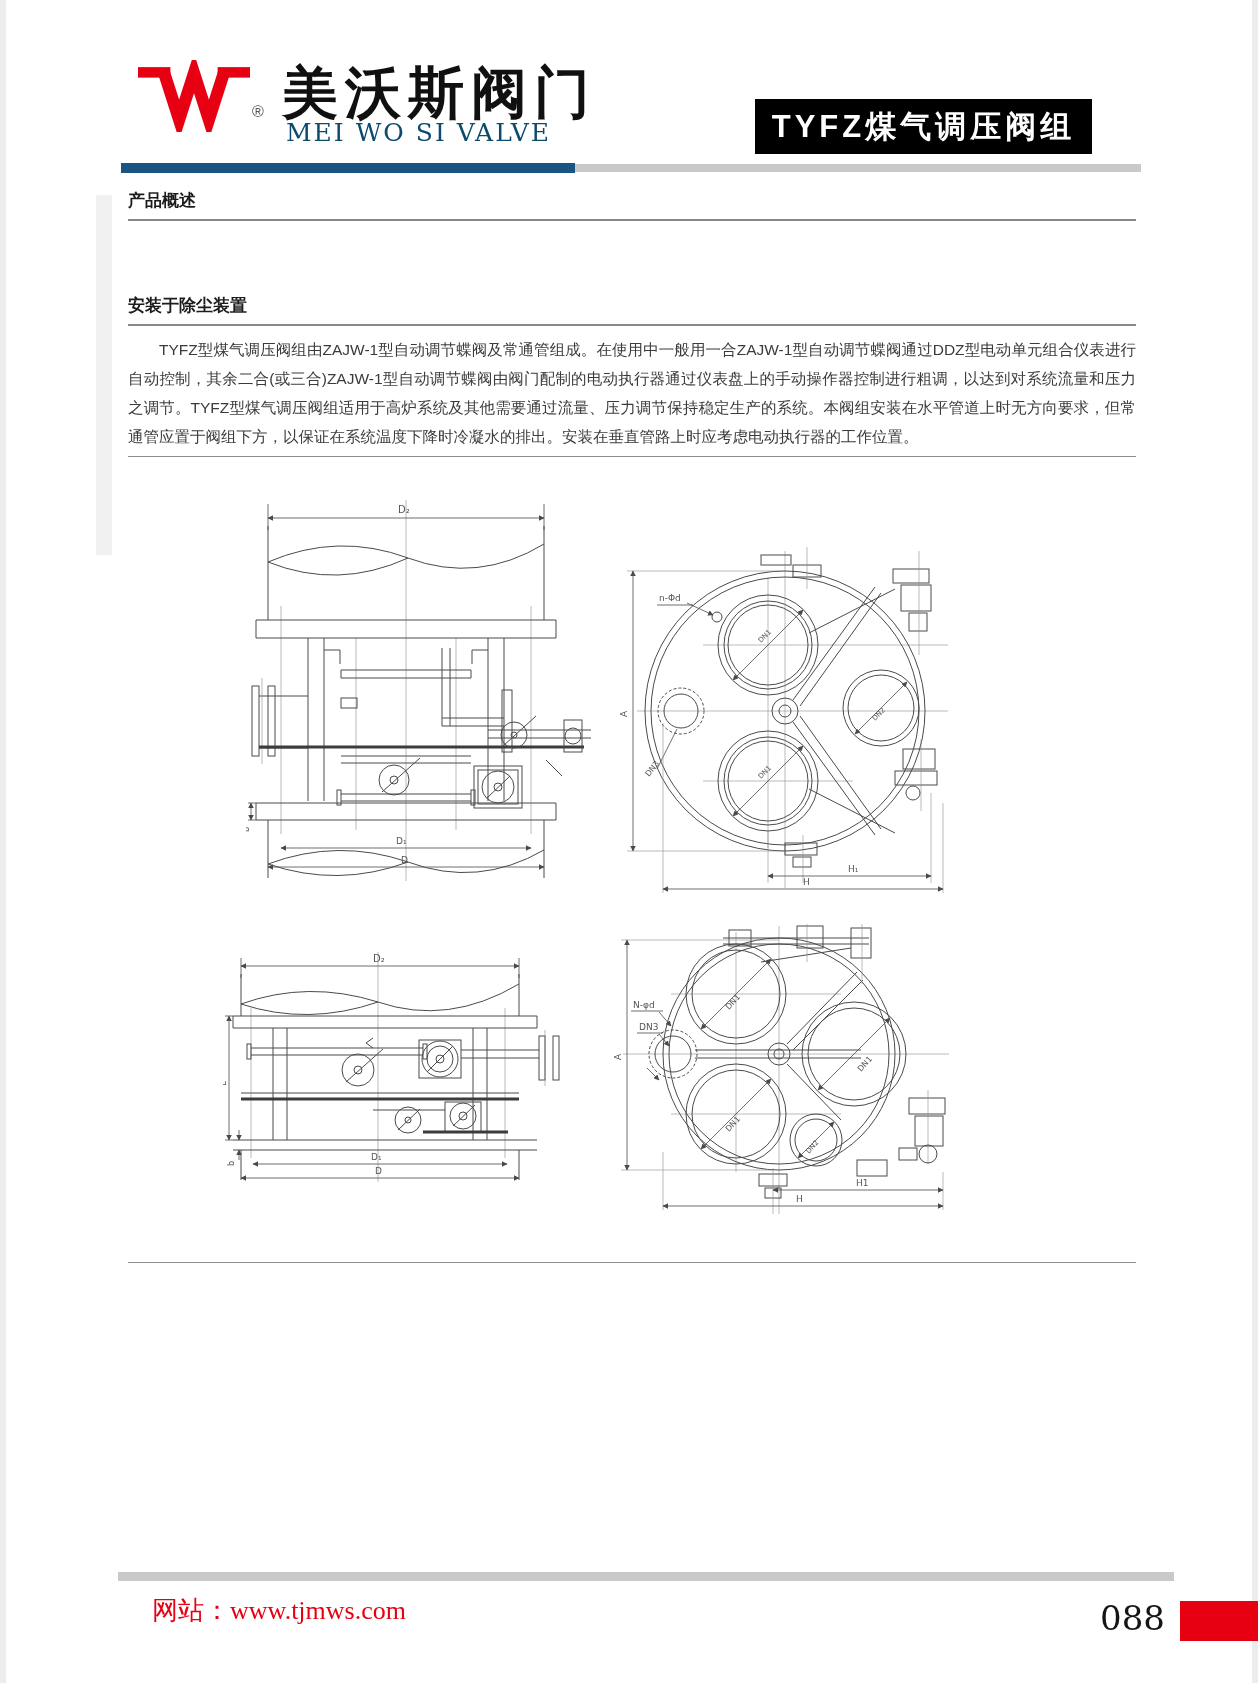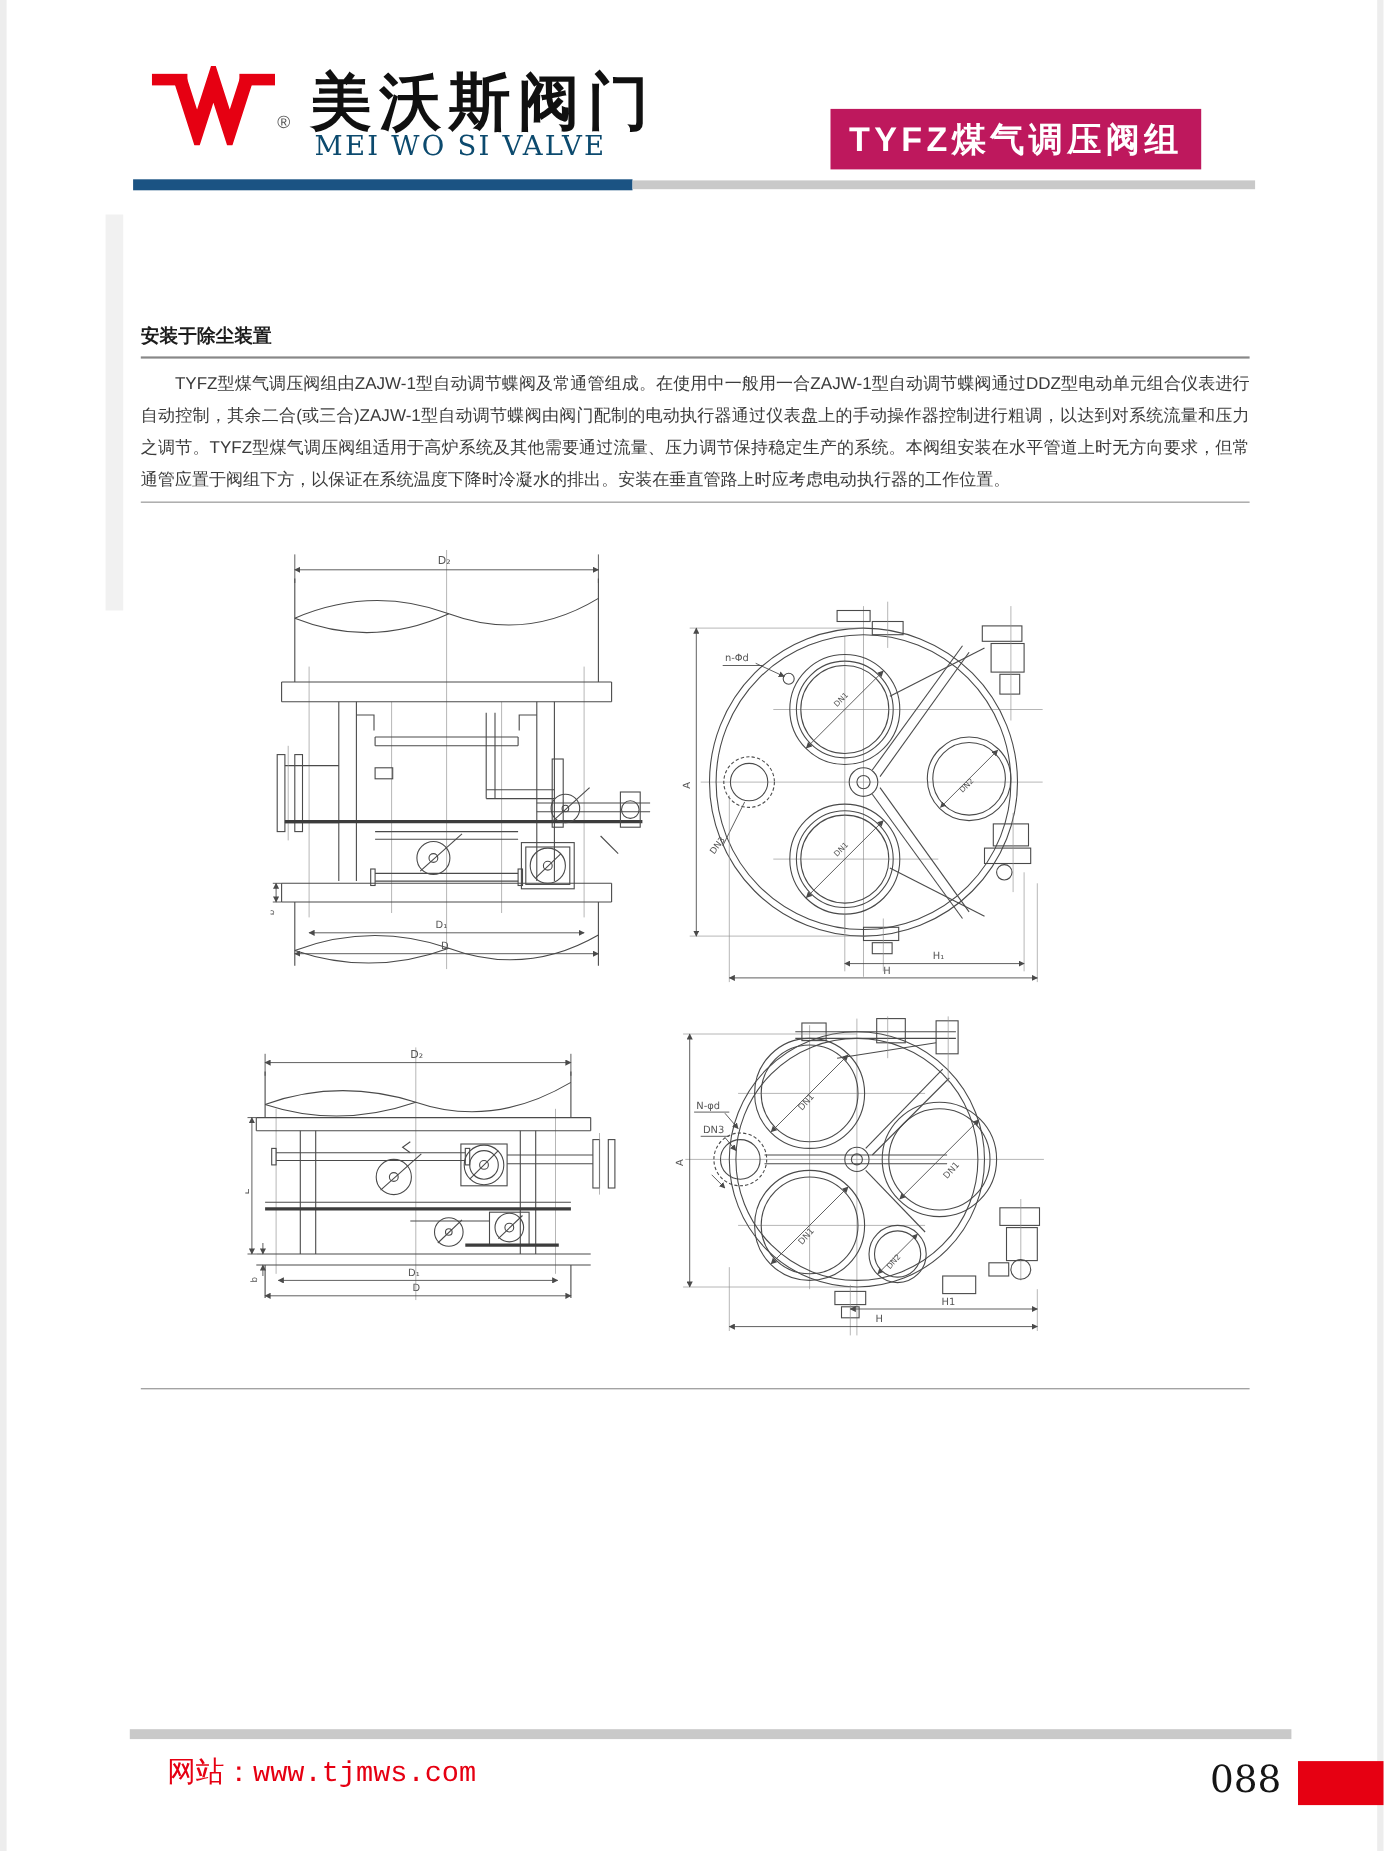--- a/index.html
+++ b/index.html
@@ -10,21 +10,21 @@
   .edge-right{left:1252px;top:0;width:6px;height:1683px;}
   .scan-strip{position:absolute;left:96px;top:195px;width:16px;height:360px;background:#f1f1f1;}
 
   
   .logo-mark{position:absolute;left:138px;top:60px;width:112px;height:72px;}
   .reg{position:absolute;left:252px;top:103px;font-size:16px;color:#555;}
   .brand-cn{position:absolute;left:282px;top:56px;font-family:"DejaVu Serif","Liberation Serif",serif;
             font-weight:bold;font-size:56px;color:#101010;letter-spacing:7px;white-space:nowrap;}
   .brand-en{position:absolute;left:286px;top:118px;font-family:"DejaVu Serif","Liberation Serif",serif;
             font-size:25px;color:#0c4a6e;letter-spacing:2px;white-space:nowrap;}
-  .banner{position:absolute;left:755px;top:99px;width:337px;height:55px;background:#be185d;
+  .banner{position:absolute;left:755px;top:99px;width:337px;height:55px;background:#000000;
           color:#fff;font-size:31px;font-weight:bold;letter-spacing:4px;text-align:center;line-height:56px;}
   .rule-blue{position:absolute;left:121px;top:163px;width:454px;height:10px;background:#1b5383;}
   .rule-gray{position:absolute;left:575px;top:164px;width:566px;height:8px;background:#c9c9c9;}
 
   
   .section{position:absolute;left:128px;width:1008px;}
   .sec1{top:189px;} .sec2{top:294px;}
   .section h2{margin:0;font-size:17px;font-weight:bold;color:#1c1c1c;
               padding-bottom:7px;border-bottom:2px solid #888;}
   .section p{margin:9px 0 0 0;font-size:15.5px;line-height:29px;text-indent:2em;
@@ -40,21 +40,21 @@
   .dwgC{left:223px;top:952px;}
   .dwgD{left:611px;top:922px;}
   svg text{font-family:"DejaVu Sans",sans-serif;fill:#555;}
   .ln{stroke:#4a4a4a;stroke-width:1;fill:none;}
   .thin{stroke:#8f8f8f;stroke-width:0.6;fill:none;}
   .dim{stroke:#4a4a4a;stroke-width:0.8;fill:none;}
   .heavy{stroke:#3c3c3c;stroke-width:3;fill:none;}
 
   
   .footer-bar{position:absolute;left:118px;top:1572px;width:1056px;height:9px;background:#c9c9c9;}
-  .website{position:absolute;left:152px;top:1593px;font-family:Liberation Mono, monospace;
+  .website{position:absolute;left:152px;top:1593px;font-family:Liberation Serif, serif;
            font-size:26px;color:#e60012;white-space:nowrap;}
   .pagenum{position:absolute;left:1100px;top:1598px;font-family:"DejaVu Serif","Liberation Serif",serif;
            font-size:34px;color:#151515;}
   .red-block{position:absolute;left:1180px;top:1601px;width:78px;height:40px;background:#e60012;}
 </style>
 </head>
 <body>
 
 <div class="page">
 
@@ -70,20 +70,21 @@
   <span class="reg">®</span>
   <div class="brand-cn">美沃斯阀门</div>
   <div class="brand-en">MEI WO SI VALVE</div>
   <div class="banner">
     <span>TYFZ煤气调压阀组</span>
   </div>
   <div class="rule-blue"></div>
   <div class="rule-gray"></div>
 
   <div class="section sec1">
+    <h2>产品概述</h2>
   </div>
 
   <div class="section sec2">
     <h2>安装于除尘装置</h2>
     <p>TYFZ型煤气调压阀组由ZAJW-1型自动调节蝶阀及常通管组成。在使用中一般用一合ZAJW-1型自动调节蝶阀通过DDZ型电动单元组合仪表进行自动控制，其余二合(或三合)ZAJW-1型自动调节蝶阀由阀门配制的电动执行器通过仪表盘上的手动操作器控制进行粗调，以达到对系统流量和压力之调节。TYFZ型煤气调压阀组适用于高炉系统及其他需要通过流量、压力调节保持稳定生产的系统。本阀组安装在水平管道上时无方向要求，但常通管应置于阀组下方，以保证在系统温度下降时冷凝水的排出。安装在垂直管路上时应考虑电动执行器的工作位置。</p>
   </div>
 
   <div class="sep sep-top"></div>
 
   <svg class="dwg dwgA" width="347" height="385" viewBox="0 0 347 385">

